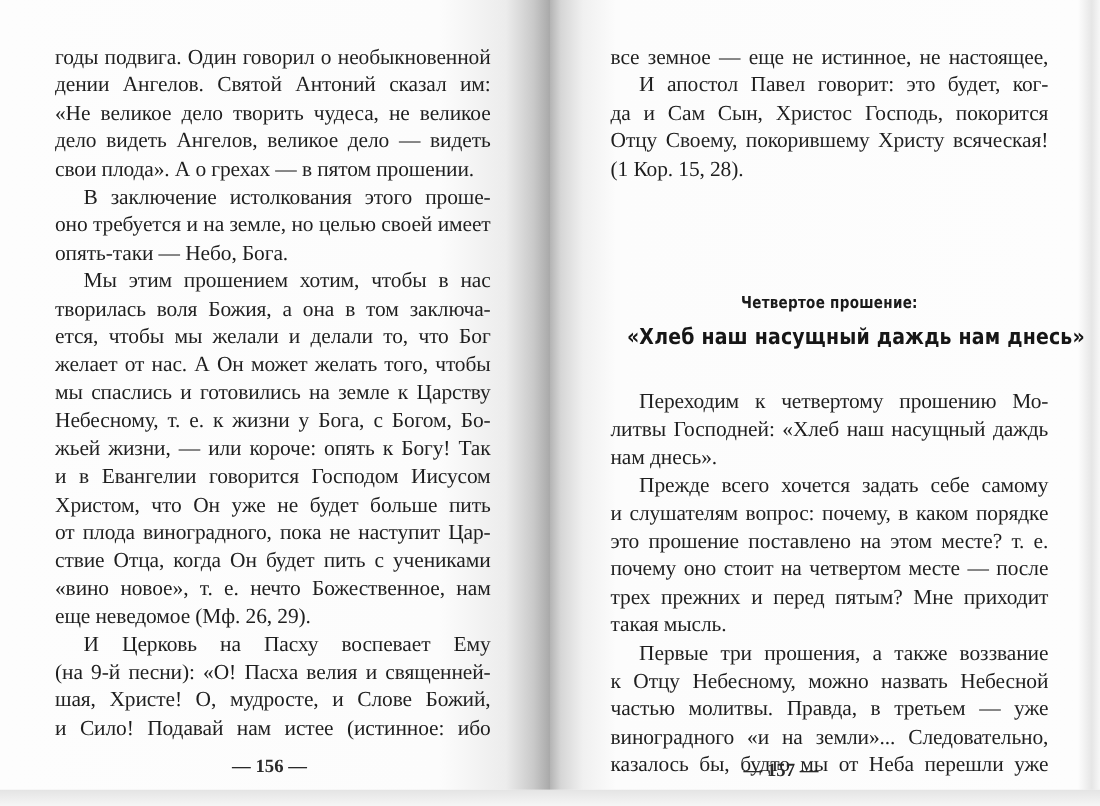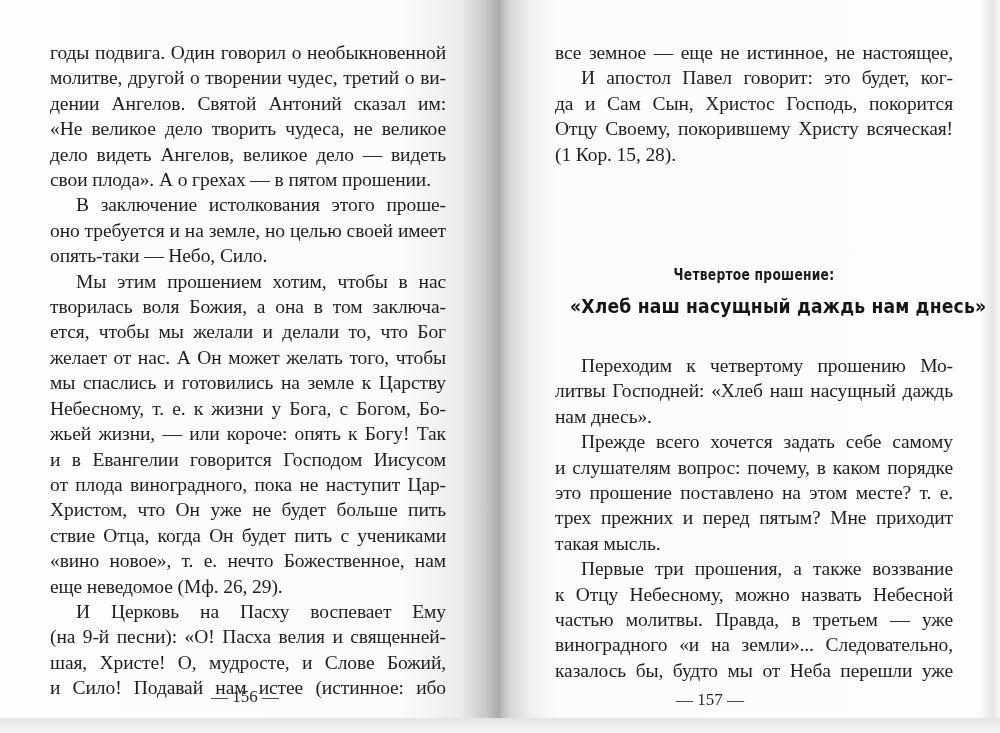--- a/index.html
+++ b/index.html
@@ -44,59 +44,58 @@
       font-family: "DejaVu Sans", sans-serif; font-weight: bold; font-size: 15px;
       letter-spacing: 0.3px; color: #1a1a1a; transform: scaleX(0.82);
     }
     .heading-main {
       position: absolute; top: 294px; left: 540px; width: 428px; text-align: center;
       font-family: "DejaVu Sans", sans-serif; font-weight: bold; font-size: 20px;
       letter-spacing: 0.2px; color: #161616; transform: scaleX(0.86);
       white-space: nowrap;
     }
     .folio {
-      position: absolute; font-size: 17px; color: #2a2a2a; text-align: center; width: 120px;
+      position: absolute; font-size: 17px; color: #2a2a2a; text-align: center; width: 120px; font-weight: bold;
     }
     .folio-left { left: 185px; top: 687px; }
     .folio-right { left: 650px; top: 690px; }
   </style>
 </head>
 <body>
 
 <div class="spread">
   <div class="page page-left"></div>
   <div class="page page-right"></div>
 </div>
 <div class="bottom-strip"></div>
 
 <div class="text-block left-text">
   <p>
     <span class="line">годы подвига. Один говорил о необыкновенной</span>
-    <span class="line">молитве, другой о творении чудес, третий о ви-</span>
     <span class="line">дении Ангелов. Святой Антоний сказал им:</span>
     <span class="line">«Не великое дело творить чудеса, не великое</span>
     <span class="line">дело видеть Ангелов, великое дело — видеть</span>
     <span class="line last">свои плода». А о грехах — в пятом прошении.</span>
   </p>
   <p>
     <span class="line indent">В заключение истолкования этого проше-</span>
     <span class="line">оно требуется и на земле, но целью своей имеет</span>
-    <span class="line last">опять-таки — Небо, Сило.</span>
+    <span class="line last">опять-таки — Небо, Бога.</span>
   </p>
   <p>
     <span class="line indent">Мы этим прошением хотим, чтобы в нас</span>
     <span class="line">творилась воля Божия, а она в том заключа-</span>
     <span class="line">ется, чтобы мы желали и делали то, что Бог</span>
     <span class="line">желает от нас. А Он может желать того, чтобы</span>
     <span class="line">мы спаслись и готовились на земле к Царству</span>
     <span class="line">Небесному, т. е. к жизни у Бога, с Богом, Бо-</span>
     <span class="line">жьей жизни, — или короче: опять к Богу! Так</span>
     <span class="line">и в Евангелии говорится Господом Иисусом</span>
+    <span class="line">Христом, что Он уже не будет больше пить</span>
     <span class="line">от плода виноградного, пока не наступит Цар-</span>
-    <span class="line">Христом, что Он уже не будет больше пить</span>
     <span class="line">ствие Отца, когда Он будет пить с учениками</span>
     <span class="line">«вино новое», т. е. нечто Божественное, нам</span>
     <span class="line last">еще неведомое (Мф. 26, 29).</span>
   </p>
   <p>
     <span class="line indent">И Церковь на Пасху воспевает Ему</span>
     <span class="line">(на 9-й песни): «О! Пасха велия и священней-</span>
     <span class="line">шая, Христе! О, мудросте, и Слове Божий,</span>
     <span class="line">и Сило! Подавай нам истее (истинное: ибо</span>
   </p>
@@ -121,20 +120,21 @@
 <div class="text-block right-text" style="top: 353px;">
   <p>
     <span class="line indent">Переходим к четвертому прошению Мо-</span>
     <span class="line">литвы Господней: «Хлеб наш насущный даждь</span>
     <span class="line last">нам днесь».</span>
   </p>
   <p>
     <span class="line indent">Прежде всего хочется задать себе самому</span>
     <span class="line">и слушателям вопрос: почему, в каком порядке</span>
     <span class="line">это прошение поставлено на этом месте? т. е.</span>
+    <span class="line">почему оно стоит на четвертом месте — после</span>
     <span class="line">трех прежних и перед пятым? Мне приходит</span>
     <span class="line last">такая мысль.</span>
   </p>
   <p>
     <span class="line indent">Первые три прошения, а также воззвание</span>
     <span class="line">к Отцу Небесному, можно назвать Небесной</span>
     <span class="line">частью молитвы. Правда, в третьем — уже</span>
     <span class="line">виноградного «и на земли»... Следовательно,</span>
     <span class="line">казалось бы, будто мы от Неба перешли уже</span>
   </p>

